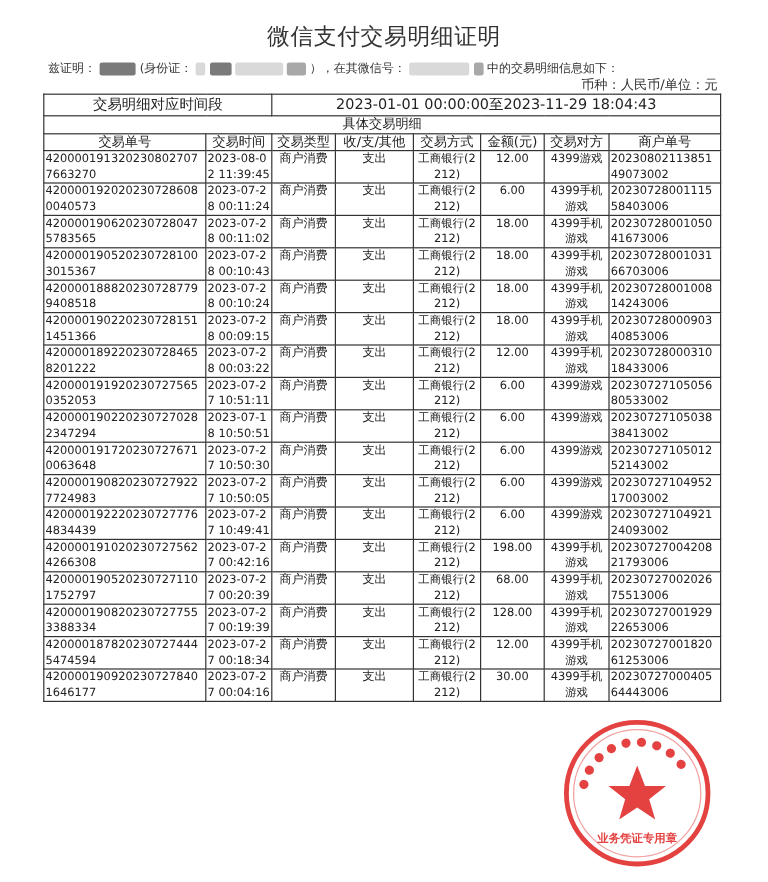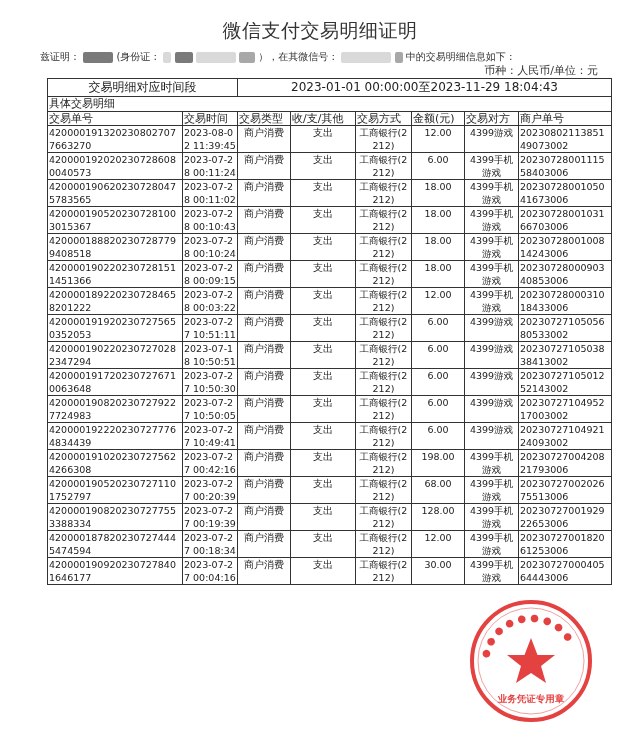--- a/index.html
+++ b/index.html
@@ -7,27 +7,27 @@
          font-family: "DejaVu Sans", "Liberation Sans", sans-serif; color: #222; }
   .title { position: absolute; top: 18px; left: 0; width: 640px; text-align: center;
            font-size: 19px; color: #333; letter-spacing: 0.5px; }
   .intro { position: absolute; top: 50px; left: 40px; font-size: 10px; color: #333; white-space: nowrap; text-align: right; }
   .intro .redact { display: inline-block; height: 11px; vertical-align: middle; border-radius: 2px; }
   .r-dark { background: #7a7a7a; }
   .r-mid { background: #a8a8a8; }
   .r-light { background: #d9d9d9; }
   .unit { position: absolute; top: 63px; right: 42px; font-size: 11px; color: #333; }
   table.doc { position: absolute; top: 78px; left: 36px; width: 564px; border-collapse: collapse;
-              table-layout: fixed; font-size: 9.5px; margin-left: 11px; }
+              table-layout: fixed; font-size: 9.5px; }
   table.doc td, table.doc th { border: 1.6px solid #333; padding: 0 1px; vertical-align: top;
               overflow: hidden; word-break: break-all; line-height: 13px; font-weight: normal; }
   .period-label { text-align: center; font-size: 12px; height: 17px; line-height: 17px !important; }
   .period-value { text-align: center; font-size: 12px; line-height: 17px !important; }
-  .section { font-weight: normal; font-size: 11px; line-height: 14px !important; }
-  .hdr th { text-align: left; font-size: 11px; line-height: 15px; }
+  .section { text-align: center; font-weight: normal; font-size: 11px; line-height: 14px !important; }
+  .hdr th { text-align: center; font-size: 11px; line-height: 15px; }
   .c-center { text-align: center; }
   .c-small { font-size: 10px; }
   .stamp { position: absolute; left: 468px; top: 598px; width: 126px; height: 126px; pointer-events: none; opacity: 0.85; }
 </style>
 </head>
 <body>
 
 <div class="title">微信支付交易明细证明</div>
 
 <div class="intro">

